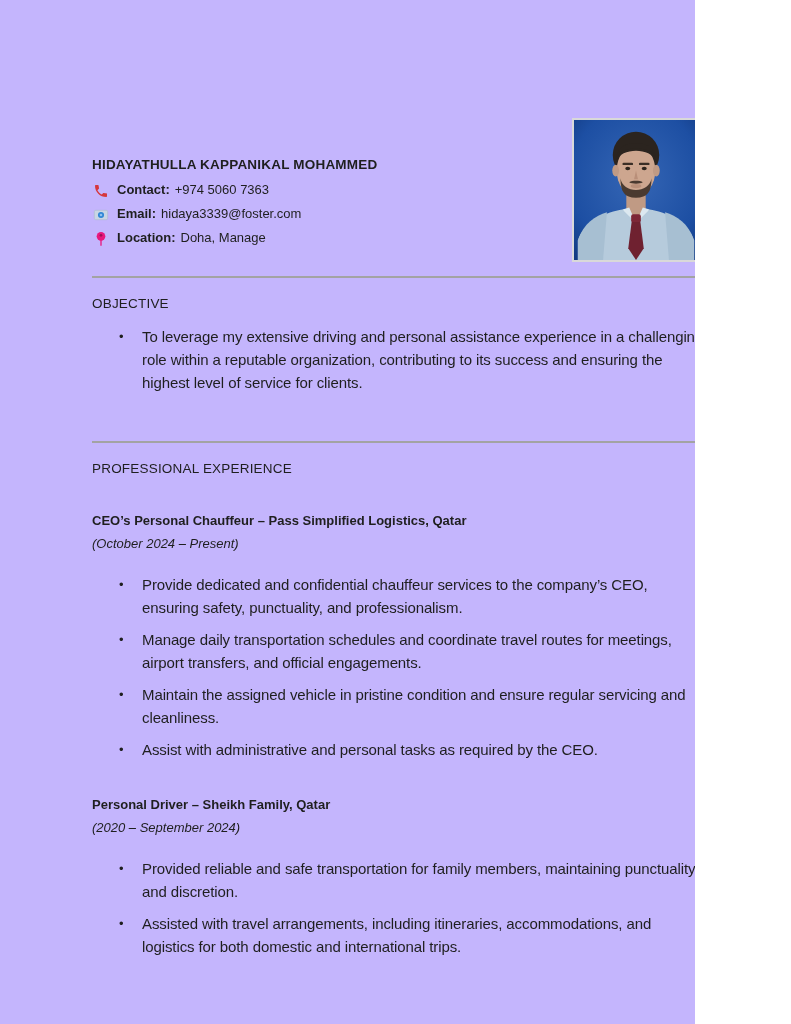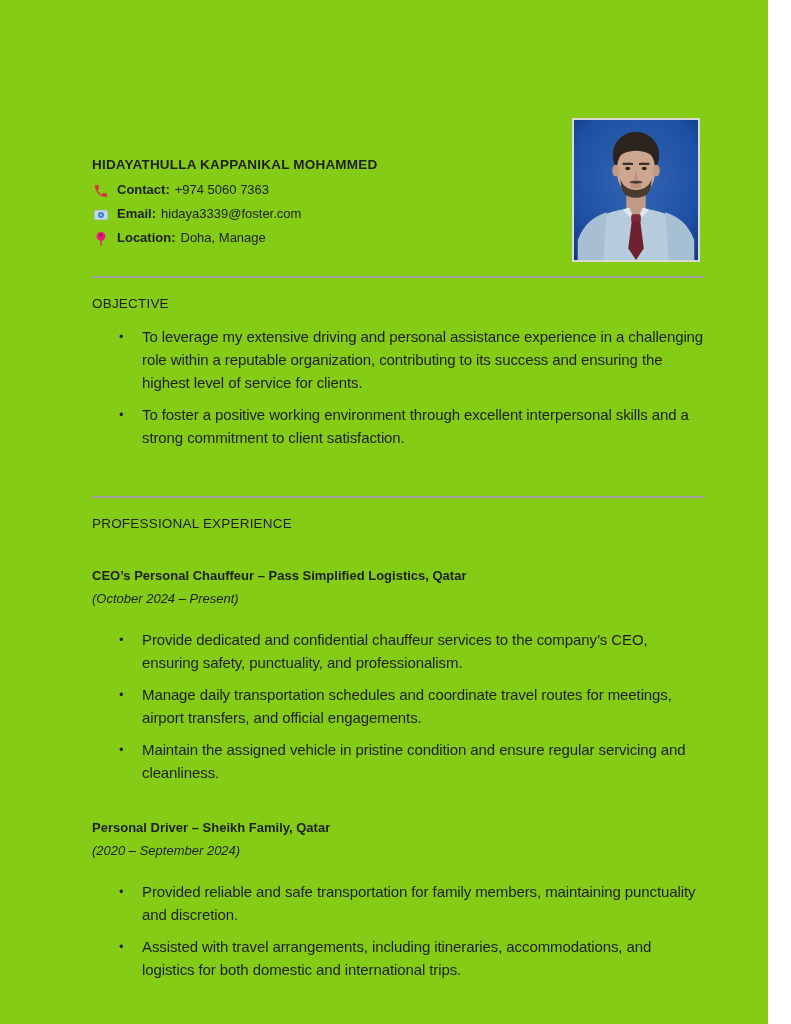--- a/index.html
+++ b/index.html
@@ -1,20 +1,20 @@
 <!DOCTYPE html>
 <html><head>
 <meta charset="utf-8">
 <style>
   html, body { margin: 0; padding: 0; background: #ffffff; }
   .page {
     position: relative;
-    width: 768px;
+    width: 695px;
     height: 1024px;
-    background: #84cc16;
+    background: #c4b5fd;
     font-family: "Liberation Sans", sans-serif;
     color: #1f1f1f;
     overflow: hidden;
   }
 
   
   .photo-frame {
     position: absolute;
     left: 572px;
     top: 118px;
@@ -201,34 +201,34 @@
       </span>
       <span class="label">Location:</span>
       <span class="value">Doha, Manage</span>
     </div>
 
     <hr class="divider first">
 
     <div class="section-title">OBJECTIVE</div>
     <ul class="bullets objective-list">
       <li>To leverage my extensive driving and personal assistance experience in a challenging role within a reputable organization, contributing to its success and ensuring the highest level of service for clients.</li>
-      <li>To foster a positive working environment through excellent interpersonal skills and a strong commitment to client satisfaction.</li>
     </ul>
 
     <div class="gap-before-divider"></div>
     <hr class="divider second">
 
     <div class="section-title">PROFESSIONAL EXPERIENCE</div>
 
     <div class="job-title">CEO’s Personal Chauffeur – Pass Simplified Logistics, Qatar</div>
     <div class="job-dates">(October 2024 – Present)</div>
     <ul class="bullets">
       <li>Provide dedicated and confidential chauffeur services to the company’s CEO, ensuring safety, punctuality, and professionalism.</li>
       <li>Manage daily transportation schedules and coordinate travel routes for meetings, airport transfers, and official engagements.</li>
       <li>Maintain the assigned vehicle in pristine condition and ensure regular servicing and cleanliness.</li>
+      <li>Assist with administrative and personal tasks as required by the CEO.</li>
     </ul>
 
     <div class="job-title">Personal Driver – Sheikh Family, Qatar</div>
     <div class="job-dates">(2020 – September 2024)</div>
     <ul class="bullets">
       <li>Provided reliable and safe transportation for family members, maintaining punctuality and discretion.</li>
       <li>Assisted with travel arrangements, including itineraries, accommodations, and logistics for both domestic and international trips.</li>
     </ul>
 
   </div>

